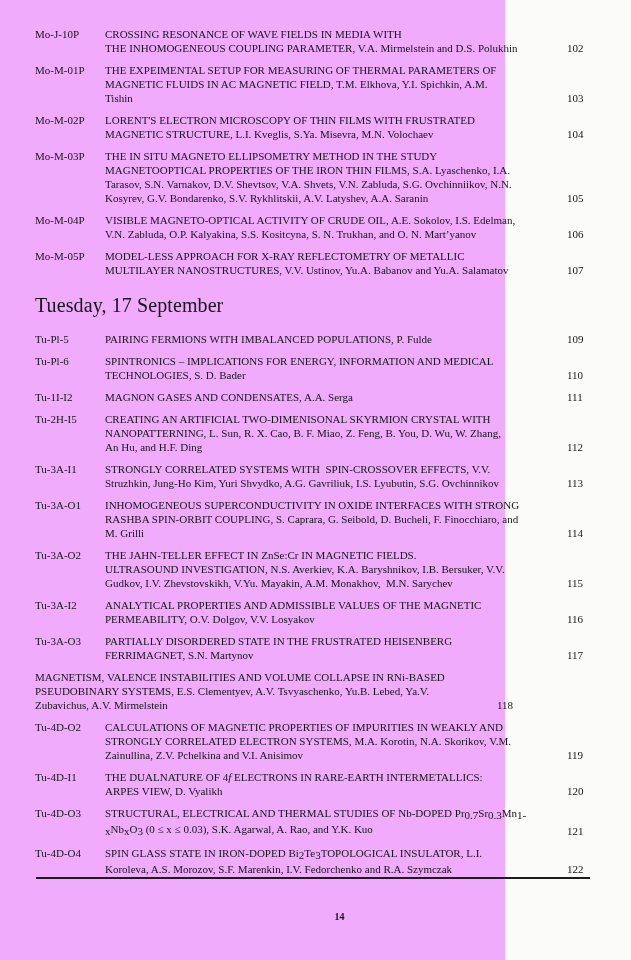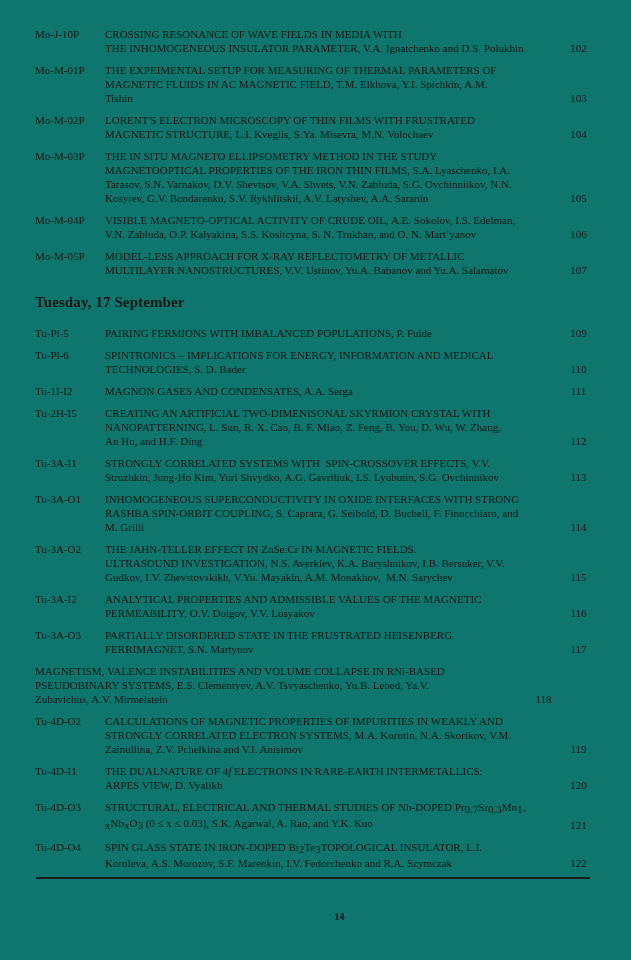--- a/index.html
+++ b/index.html
@@ -5,30 +5,30 @@
   html, body { margin: 0; padding: 0; }
   body {
     width: 631px; height: 960px;
     background: #fbfbf9;
     font-family: "Liberation Serif", serif;
     color: #161616;
     overflow: hidden;
   }
   .page {
     position: relative;
-    width: 631px; height: 960px;
-    background: #0f766e;
+    width: 505px; height: 960px;
+    background: #f0abfc;
   }
   .content {
     position: absolute;
     top: 27px; left: 35px; right: 41px;
   }
   .section-heading {
-    font-size: 15px;
-    font-weight: bold;
+    font-size: 20px;
+    font-weight: normal;
     margin: 17px 0 15px 0;
     letter-spacing: 0.1px;
   }
   .entry {
     display: flex;
     margin-bottom: 8px;
     font-size: 11px;
     line-height: 14px;
   }
   .entry-code {
@@ -65,21 +65,21 @@
     padding-left: 24px;
   }
 </style>
 </head>
 <body>
 
 <div class="page">
   <div class="content">
       <div class="entry">
         <div class="entry-code">Mo-J-10P</div>
-        <div class="entry-title"><span>CROSSING RESONANCE OF WAVE FIELDS IN MEDIA WITH</span><br><span>THE INHOMOGENEOUS INSULATOR PARAMETER, V.A. Ignatchenko and </span><span class="seg-u">D.S. Polukhin</span></div>
+        <div class="entry-title"><span>CROSSING RESONANCE OF WAVE FIELDS IN MEDIA WITH</span><br><span>THE INHOMOGENEOUS COUPLING PARAMETER, V.A. Mirmelstein and </span><span class="seg-u">D.S. Polukhin</span></div>
         <div class="entry-page">102</div>
       </div>
       <div class="entry">
         <div class="entry-code">Mo-M-01P</div>
         <div class="entry-title"><span>THE EXPEIMENTAL SETUP FOR MEASURING OF THERMAL PARAMETERS OF</span><br><span>MAGNETIC FLUIDS IN AC MAGNETIC FIELD, </span><span class="seg-u">T.M. Elkhova</span><span>, Y.I. Spichkin, A.M.</span><br><span>Tishin</span></div>
         <div class="entry-page">103</div>
       </div>
       <div class="entry">
         <div class="entry-code">Mo-M-02P</div>
         <div class="entry-title"><span>LORENT'S ELECTRON MICROSCOPY OF THIN FILMS WITH FRUSTRATED</span><br><span>MAGNETIC STRUCTURE, </span><span class="seg-u">L.I. Kveglis</span><span>, S.Ya. Misevra, M.N. Volochaev</span></div>

